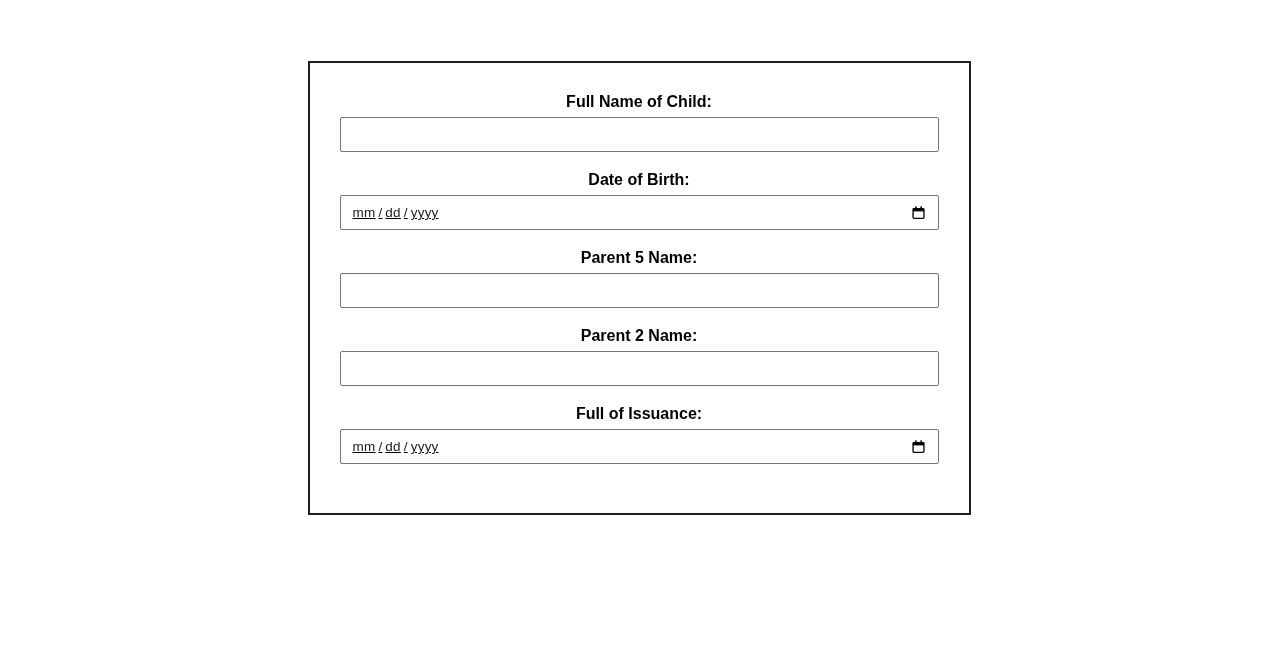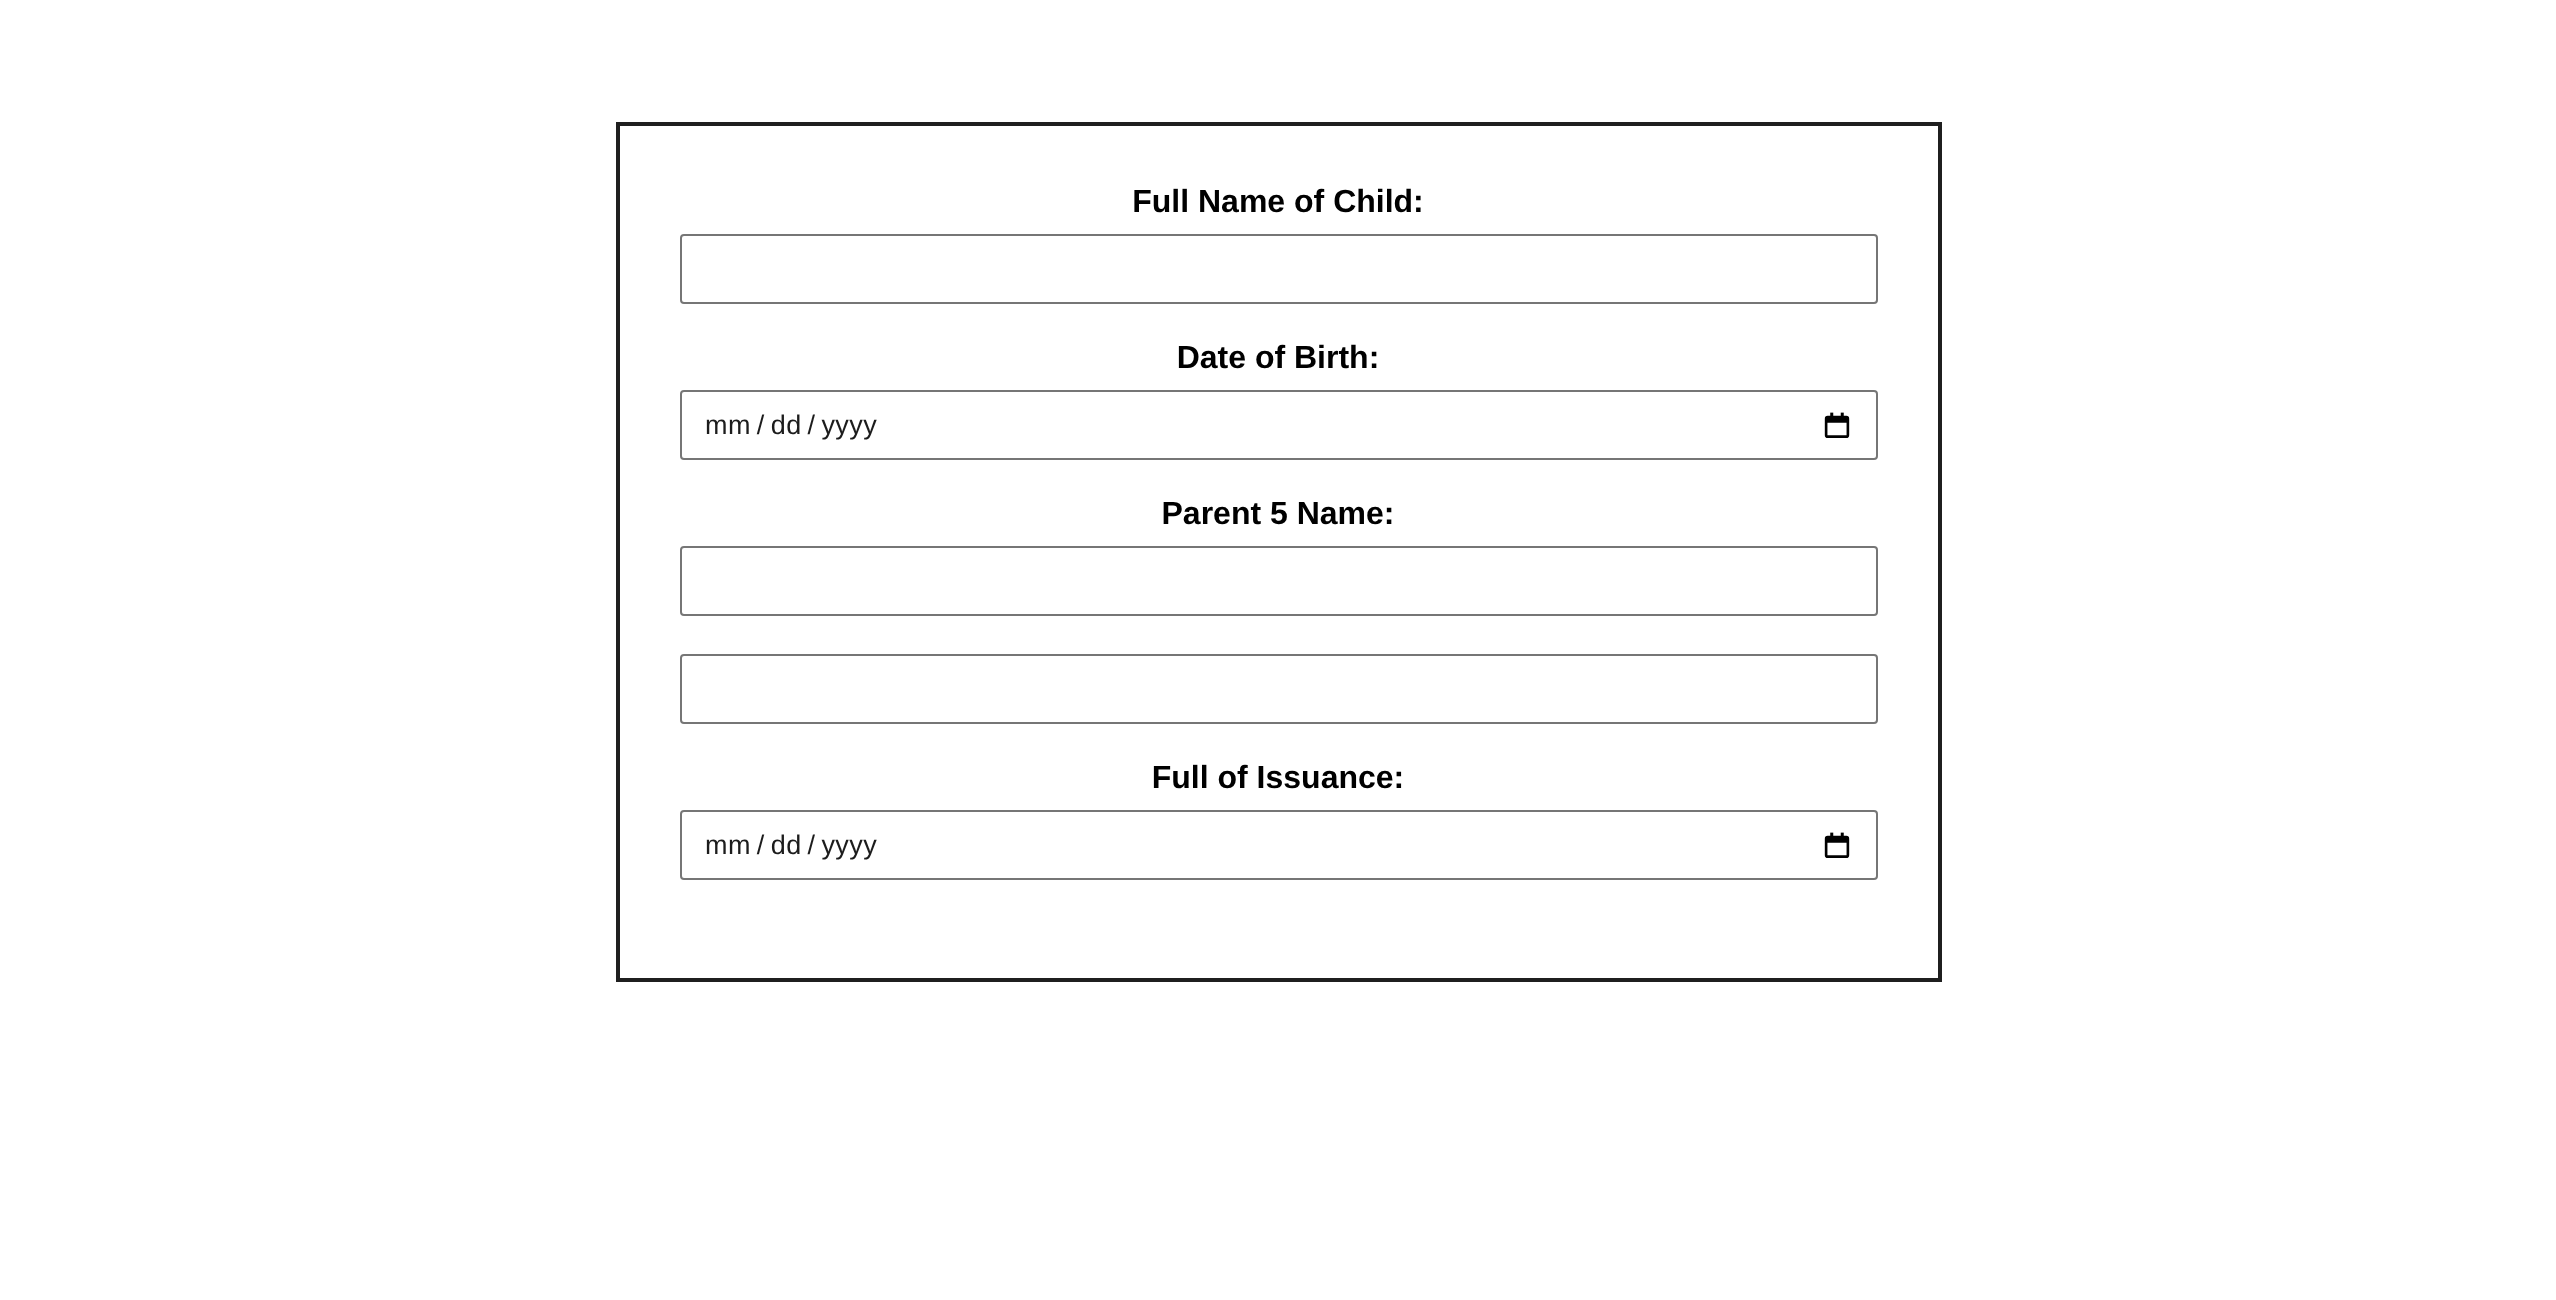--- a/index.html
+++ b/index.html
@@ -59,20 +59,21 @@
     font-family: "Liberation Sans", sans-serif;
     color: #000000;
     outline: none;
   }
   .date-input {
     display: flex;
     align-items: center;
     justify-content: space-between;
     padding: 0 12px;
     cursor: default;
+    text-decoration: underline;
   }
   .date-text {
     display: flex;
     align-items: center;
     font-size: 13.5px;
     color: #1c1c1c;
     letter-spacing: 0.2px;
   }
   .date-text .sep { margin: 0 3px; }
   .calendar-icon {
@@ -115,20 +116,21 @@
     </div>
   </div>
 
 
   <div>
     <label class="field-label">Parent 5 Name:</label>
     <input class="text-input" type="text" style="">
   </div>
 
   <div>
+    <label class="field-label">Parent 2 Name:</label>
     <input class="text-input" type="text" style="">
   </div>
 
   <div>
     <label class="field-label">Full of Issuance:</label>
     <div class="date-input">
       <span class="date-text">
         <span>mm</span>
         <span class="sep">/</span>
         <span>dd</span>

